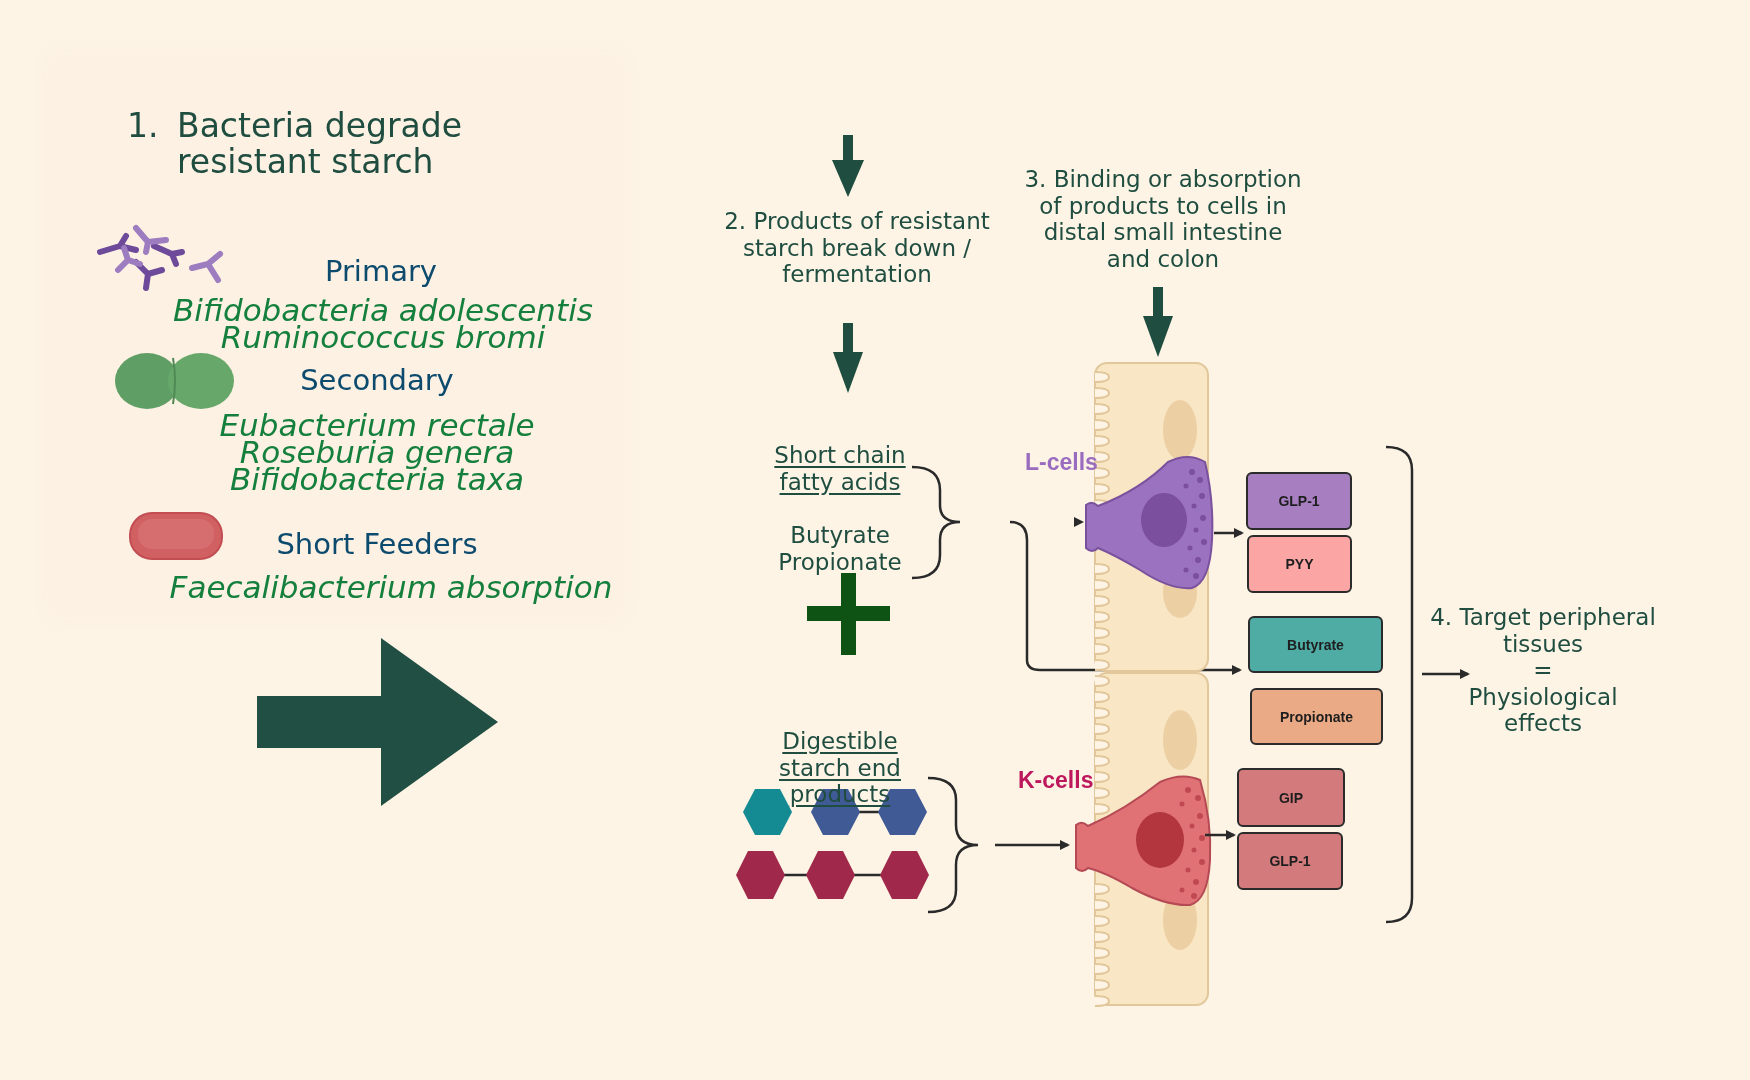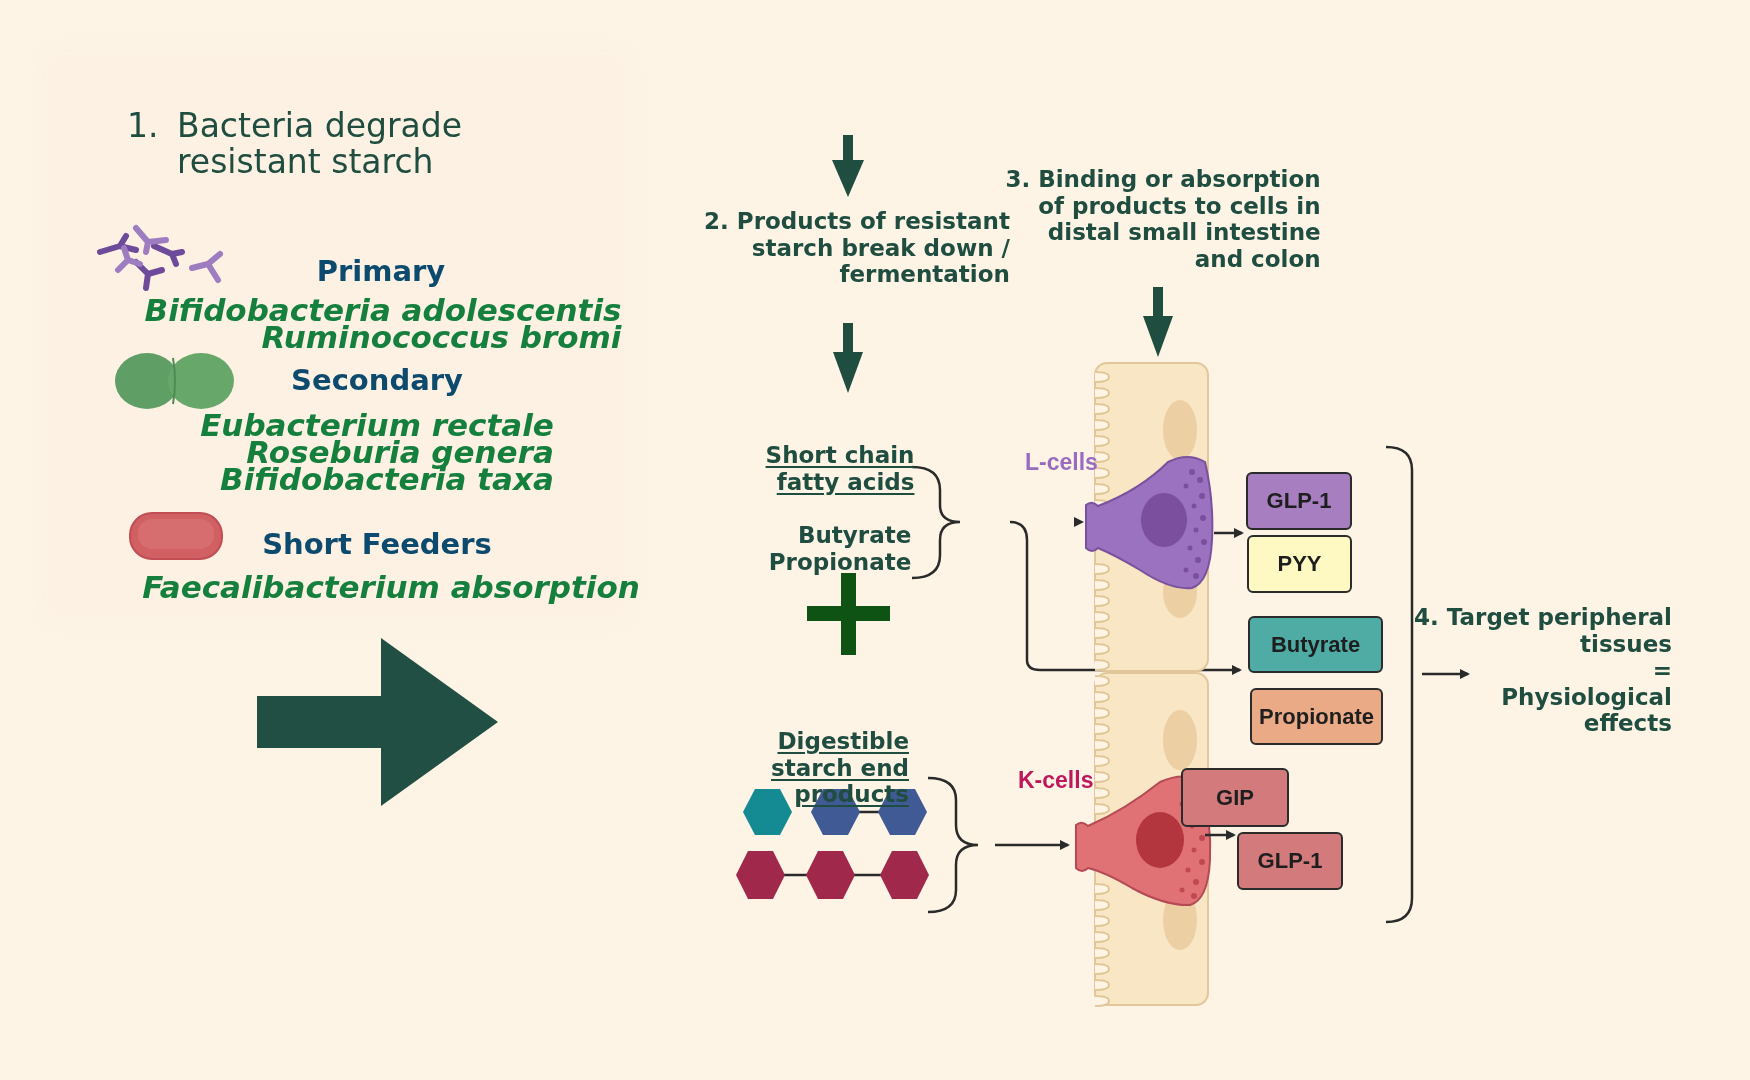--- a/index.html
+++ b/index.html
@@ -4,30 +4,30 @@
 <style>
   html, body { margin:0; padding:0; }
   body { width:1750px; height:1080px; background:#fdf4e6; position:relative; overflow:hidden;
          font-family:"DejaVu Sans", sans-serif; color:#1f4d40; }
   .abs { position:absolute; }
   .panel { left:52px; top:58px; width:570px; height:555px; background:#fcf1e3; border-radius:6px;
            box-shadow:0 0 18px 10px #fcf1e3; }
   .title { left:127px; top:108px; font-size:33px; line-height:36px; color:#1f4d40; }
   .title .num { display:inline-block; width:50px; }
   .title .line2 { padding-left:50px; }
-  .ctr { text-align:right; transform:translateX(-50%); white-space:nowrap;font-weight:bold; }
+  .ctr { text-align:center; transform:translateX(-50%); white-space:nowrap; }
   .cat { font-size:29px; color:#0c4a6e; }
   .sp  { font-size:31px; font-style:italic; line-height:27px; color:#15803d; }
   .step { font-size:23px; line-height:26.5px; color:#1f4d40; }
   .ul { text-decoration:underline; text-underline-offset:3px; }
   .sub { font-size:23px; line-height:26.5px; color:#1f4d40;margin-top:32px; }
   .celllabel { font-family:Liberation Sans, sans-serif; font-weight:bold; font-size:23px; }
   .box { position:absolute; border:2.5px solid #2b2b2b; border-radius:6px; box-sizing:border-box;
          display:flex; align-items:center; justify-content:center;
-         font-family:"Liberation Sans", sans-serif; font-weight:bold; font-size:22px; color:#1e1e1e; }
+         font-family:"Liberation Sans", sans-serif; font-weight:bold; font-size:14px; color:#1e1e1e; }
   svg.layer { position:absolute; left:0; top:0; }
 </style>
 </head>
 <body>
 
 <div class="abs panel"></div>
 
 <div class="abs title">
   <div><span class="num">1.</span><span>Bacteria degrade</span></div>
   <div class="line2">resistant starch</div>
@@ -209,24 +209,24 @@
   <div>3. Binding or absorption</div>
   <div>of products to cells in</div>
   <div>distal small intestine</div>
   <div>and colon</div>
 </div>
 
 <div class="abs celllabel" style="left:1025px;top:449px;color:#9a6cc0">L-cells</div>
 <div class="abs celllabel" style="left:1018px;top:767px;color:#be185d">K-cells</div>
 
 <div class="box" style="left:1246px;top:472px;width:106px;height:58px;background:#a77fc0">GLP-1</div>
-<div class="box" style="left:1247px;top:535px;width:105px;height:58px;background:#fef9c3">PYY</div>
+<div class="box" style="left:1247px;top:535px;width:105px;height:58px;background:#fca5a5">PYY</div>
 <div class="box" style="left:1248px;top:616px;width:135px;height:57px;background:#4eaca5">Butyrate</div>
 <div class="box" style="left:1250px;top:688px;width:133px;height:57px;background:#eaaa85">Propionate</div>
-<div class="box" style="left:1181px;top:768px;width:108px;height:59px;background:#d27a7c">GIP</div>
+<div class="box" style="left:1237px;top:768px;width:108px;height:59px;background:#d27a7c">GIP</div>
 <div class="box" style="left:1237px;top:832px;width:106px;height:58px;background:#d27a7c">GLP-1</div>
 
 <div class="abs ctr step" style="left:1543px;top:604px">
   <div>4. Target peripheral</div>
   <div>tissues</div>
   <div>=</div>
   <div>Physiological</div>
   <div>effects</div>
 </div>
 

